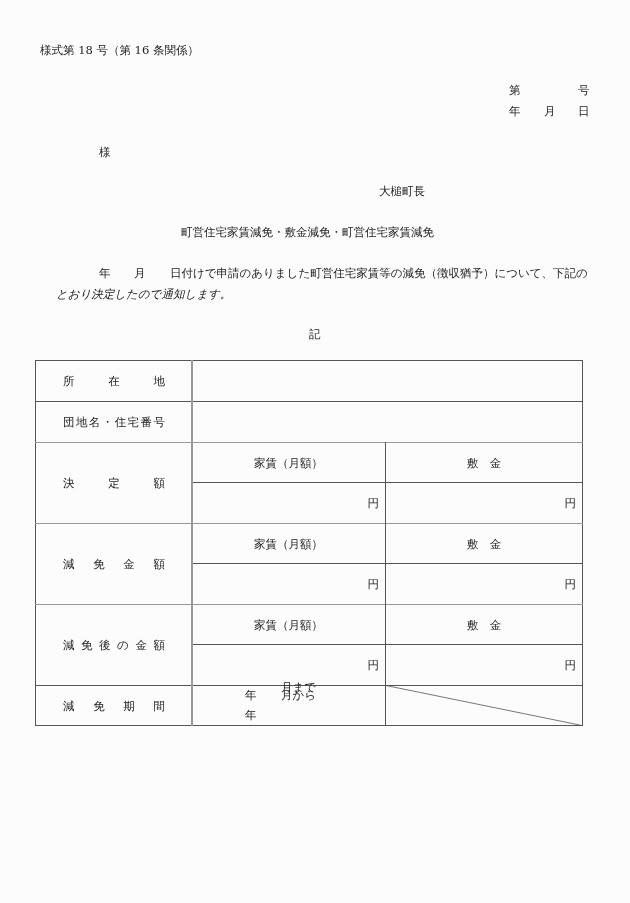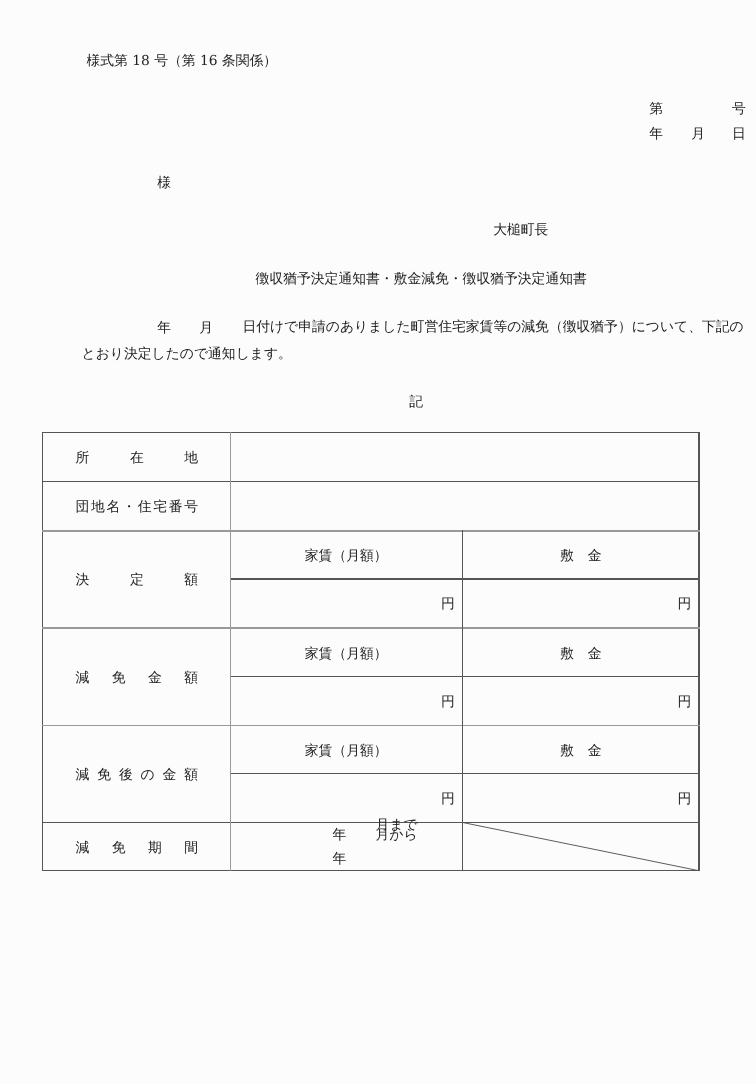--- a/index.html
+++ b/index.html
@@ -1,20 +1,20 @@
 <!DOCTYPE html>
 <html><head>
   <meta charset="utf-8">
   <style>
     html, body { margin: 0; padding: 0; }
     body {
       width: 630px; height: 903px; background: #fcfcfc; position: relative; overflow: hidden;
       font-family: "DejaVu Serif", "Liberation Serif", serif; color: #222; font-size: 11.5px;
     }
-    .abs { position: absolute; white-space: nowrap; line-height: 14px; margin-left: 32px; }
+    .abs { position: absolute; white-space: nowrap; line-height: 14px; }
     .tbl-lines { position: absolute; left: 0; top: 0; width: 630px; height: 903px; pointer-events: none; }
     .cell-label { position: absolute; display: flex; justify-content: space-between; align-items: center; }
     .cell-label span { display: inline-block; }
     .center { position: absolute; text-align: center; }
     .right { position: absolute; text-align: right; }
     .blank-field { position: absolute; }
   </style>
 </head>
 <body>
 
@@ -29,26 +29,26 @@
 <div class="blank-field" style="left:523px; top:102px; width:20px; height:16px;"></div>
 <div class="abs" style="left:544px; top:104px;">月</div>
 <div class="blank-field" style="left:558px; top:102px; width:20px; height:16px;"></div>
 <div class="abs" style="left:578px; top:104px;">日</div>
 
 <div class="blank-field" style="left:35px; top:143px; width:60px; height:16px;"></div>
 <div class="abs" style="left:99px; top:145px;">様</div>
 
 <div class="abs" style="left:379px; top:184px;text-align:right;">大槌町長</div>
 
-<div class="abs" style="left:181px; top:225px;">徴収猶予決定通知書・敷金減免・徴収猶予決定通知書</div>
+<div class="abs" style="left:181px; top:225px;">町営住宅家賃減免・敷金減免・町営住宅家賃減免</div>
 
 <div class="abs" style="left:99px; top:266px;">年</div>
 <div class="abs" style="left:134px; top:266px;">月</div>
 <div class="abs" style="left:170px; top:266px;font-family:Liberation Serif, serif;">日付けで申請のありました町営住宅家賃等の減免（徴収猶予）について、下記の</div>
-<div class="abs" style="left:36px; top:287px;">とおり決定したので通知します。</div>
+<div class="abs" style="left:56px; top:287px;font-style:italic;">とおり決定したので通知します。</div>
 
 <div class="abs" style="left:309px; top:327px;">記</div>
 
 <svg class="tbl-lines" viewBox="0 0 630 903">
   <g stroke="#555" stroke-width="1" fill="none" shape-rendering="crispEdges">
     <rect x="35.5" y="360.5" width="547" height="365"></rect>
     <line x1="35" y1="401.5" x2="583" y2="401.5"></line>
     <line x1="35" y1="442.5" x2="583" y2="442.5" stroke="#999" stroke-width="1.5"></line>
     <line x1="192" y1="482.5" x2="583" y2="482.5"></line>
     <line x1="35" y1="523.5" x2="583" y2="523.5" stroke="#999" stroke-width="1.5"></line>

